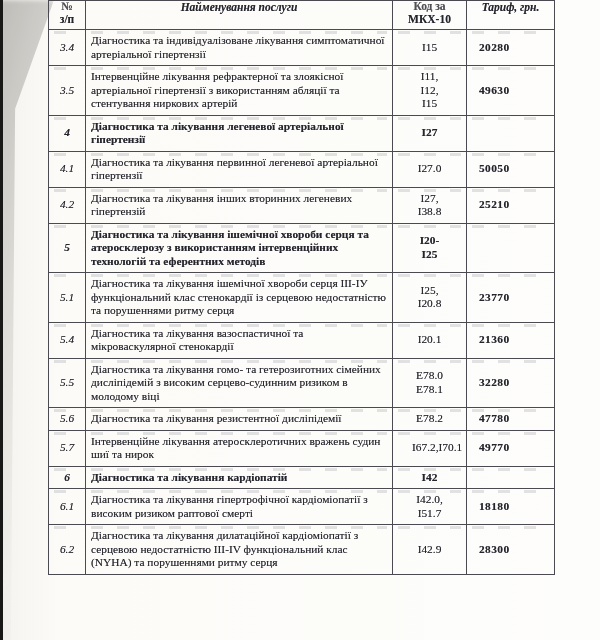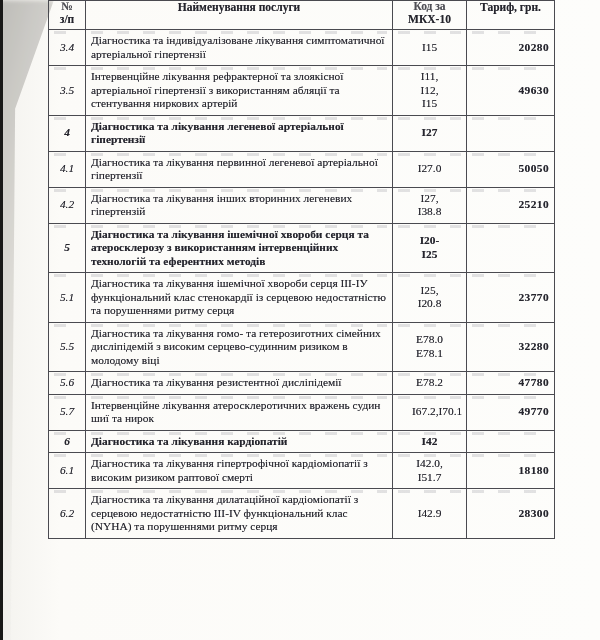--- a/index.html
+++ b/index.html
@@ -47,37 +47,37 @@
   thead th {
     font-weight: bold;
     font-size: 11.5px;
     line-height: 13px;
     text-align: center;
     vertical-align: bottom;
     height: 27px;
     padding: 0 2px 3px 2px;
     overflow: hidden;
   }
-  .hdr-single { margin-bottom: 12px; }
+  .hdr-single { margin-bottom: 12px; font-style: italic; }
   .cut-line { margin-top: -4px; opacity: 0.8; }
   tbody td {
     font-size: 11.4px;
     line-height: 13.5px;
     padding: 4px 5px;
     vertical-align: middle;
     
     background-image: repeating-linear-gradient(90deg, rgba(60,60,78,0.14) 0 12px, rgba(60,60,78,0) 12px 26px);
     background-size: calc(100% - 10px) 3px;
     background-repeat: no-repeat;
     background-position: 5px 1px;
   }
   tbody td.col-num { text-align: center; padding: 4px 2px; font-style: italic; }
   tbody td.col-service { text-align: left; }
   tbody td.col-code { text-align: center; padding: 4px 19px; }
-  tbody td.col-tariff { text-align: right; font-weight: bold; letter-spacing: 0.4px; padding-left: 12px; }
+  tbody td.col-tariff { text-align: left; font-weight: bold; letter-spacing: 0.4px; padding-left: 12px; }
   tr.section td { font-weight: bold; }
 </style>
 </head>
 <body>
 
 <div class="page">
   <div class="edge-shadow"></div>
   <div class="edge-black"></div>
 
   <table class="tariff-table">
@@ -142,20 +142,26 @@
           <td class="col-code">I20-I25</td>
           <td class="col-tariff"></td>
         </tr>
         <tr>
           <td class="col-num">5.1</td>
           <td class="col-service">Діагностика та лікування ішемічної хвороби серця ІІІ-ІУ функціональний клас стенокардії із серцевою недостатністю та порушеннями ритму серця</td>
           <td class="col-code">I25, I20.8</td>
           <td class="col-tariff">23770</td>
         </tr>
         <tr>
+          <td class="col-num">5.4</td>
+          <td class="col-service">Діагностика та лікування вазоспастичної та мікроваскулярної стенокардії</td>
+          <td class="col-code">I20.1</td>
+          <td class="col-tariff">21360</td>
+        </tr>
+        <tr>
           <td class="col-num">5.5</td>
           <td class="col-service">Діагностика та лікування гомо- та гетерозиготних сімейних дисліпідемій з високим серцево-судинним ризиком в молодому віці</td>
           <td class="col-code">E78.0 E78.1</td>
           <td class="col-tariff">32280</td>
         </tr>
         <tr>
           <td class="col-num">5.6</td>
           <td class="col-service">Діагностика та лікування резистентної дисліпідемії</td>
           <td class="col-code">E78.2</td>
           <td class="col-tariff">47780</td>

